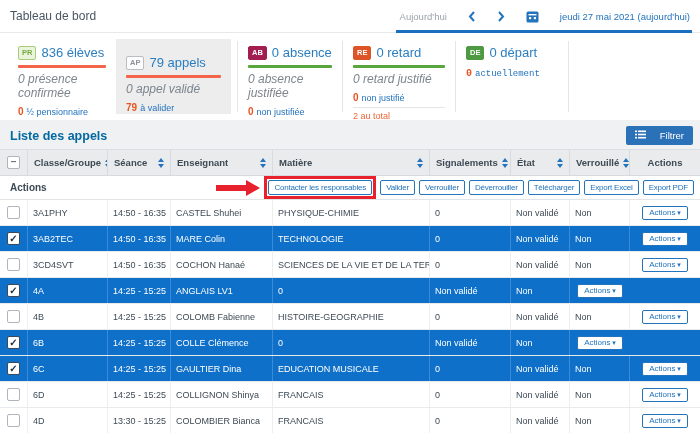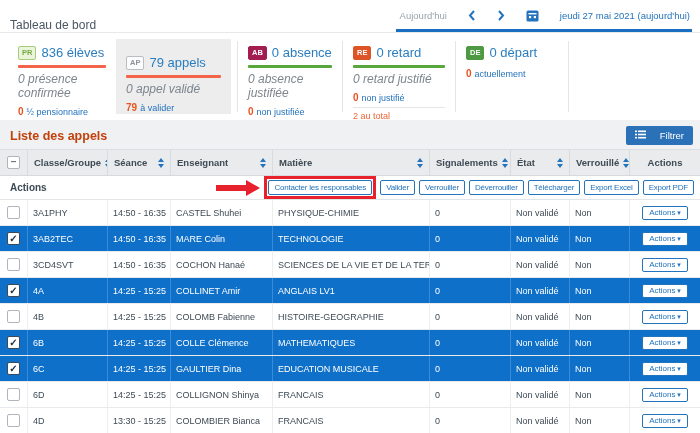--- a/index.html
+++ b/index.html
@@ -4,21 +4,21 @@
 <style>
   * { margin:0; padding:0; box-sizing:border-box; }
   html,body { background:#dfe1e3; }
   .page {
     position:relative; width:700px; height:433px; overflow:hidden;
     background:#ffffff; font-family:"Liberation Sans", sans-serif;
     -webkit-user-select:none;
   }
   
   .topbar {
-    height:33px; display:flex; align-items:flex-end; justify-content:space-between;
+    height:33px; display:flex; align-items:center; justify-content:space-between;
     padding:0 6px 0 10px; border-bottom:1px solid #e6e8ea; background:#fff;
   }
   .page-title { font-size:12px; color:#4a5663; }
   .date-nav { position:relative; display:flex; align-items:center; gap:21px; height:33px; padding:0 4px; }
   .date-nav::after { content:""; position:absolute; left:0; right:2px; bottom:0; height:3px; background:#1b6fc0; }
   .today-label { font-size:9.5px; color:#9aa2aa; }
   .chev { display:flex; align-items:center; cursor:pointer; }
   .cal { display:flex; align-items:center; }
   .date-label { font-size:9.5px; color:#2373bd; }
   
@@ -37,26 +37,26 @@
   .bar-green  { background:#57a63e; }
   .card-line1 { font-style:italic; font-size:12px; color:#7d858d; margin:2px 0 6px 0; }
   .card-stat { font-size:9px; color:#2373bd; white-space:nowrap; }
   .card-stat b { color:#e8541f; font-size:10px; margin-right:3px; }
   .card-total { font-size:9px; color:#ef6537; border-top:1px solid #e3e6e8; margin-top:4px; padding-top:3px; }
   .card1 { width:108px; }
   .card2 { width:115px; background:#ededee; margin-right:6px; }
   .card3 { width:104px; }
   .card4 { width:112px; }
   .card5 { width:112px; }
-  .card5 .card-stat { margin-top:8px; }
+  .card5 .card-stat { margin-top:8px;font-family:Liberation Mono, monospace; }
   .vr { width:1px; background:#e3e6e8; margin:2px 0; }
   
   .main { position:absolute; top:120px; left:0; right:0; bottom:0; background:#eff1f2; }
   .list-head { height:29px; display:flex; align-items:center; justify-content:space-between; padding:2px 7px 0 10px; }
-  .list-title { font-size:12.5px; font-weight:bold; color:#c2410c; }
+  .list-title { font-size:12.5px; font-weight:bold; color:#0369a1; }
   .filter-btn { display:flex; align-items:center; gap:14px; background:#2b71b8; color:#fff;
     font-size:9.5px; padding:4px 9px; border-radius:2px; border:none; cursor:pointer;
     font-family:"Liberation Sans", sans-serif; }
   
   .grid-cols { display:grid; grid-template-columns:28px 80px 63px 102px 157px 81px 59px 60px 70px; }
   .thead { height:27px; background:#e9ebec; border-top:1px solid #dcdfe2; border-bottom:1px solid #d7dadd; }
   .th { display:flex; align-items:center; padding:0 6px; font-size:9.5px; font-weight:bold; color:#3e4a55;
         border-right:1px solid #d9dcdf; overflow:hidden; white-space:nowrap; }
   .th:last-child { border-right:none; justify-content:center; }
   .th-cb { justify-content:center; padding:0; }
@@ -319,21 +319,20 @@
     <div class="td">
             <button class="row-abtn">Actions</button>
           </div>
   </div>
         <div class="row grid-cols selected">
     <div class="td td-cb">
             <span class="cb checked"></span>
           </div>
     <div class="td">4A</div>
     <div class="td">14:25 - 15:25</div>
-    <div class="td">COLLINET Amir</div>
     <div class="td">ANGLAIS LV1</div>
     <div class="td">0</div>
     <div class="td">Non validé</div>
     <div class="td">Non</div>
     <div class="td">
             <button class="row-abtn">Actions</button>
           </div>
   </div>
         <div class="row grid-cols">
     <div class="td td-cb">
@@ -350,21 +349,20 @@
             <button class="row-abtn">Actions</button>
           </div>
   </div>
         <div class="row grid-cols selected">
     <div class="td td-cb">
             <span class="cb checked"></span>
           </div>
     <div class="td">6B</div>
     <div class="td">14:25 - 15:25</div>
     <div class="td">COLLE Clémence</div>
-    <div class="td">MATHEMATIQUES</div>
     <div class="td">0</div>
     <div class="td">Non validé</div>
     <div class="td">Non</div>
     <div class="td">
             <button class="row-abtn">Actions</button>
           </div>
   </div>
         <div class="row grid-cols selected">
     <div class="td td-cb">
             <span class="cb checked"></span>

